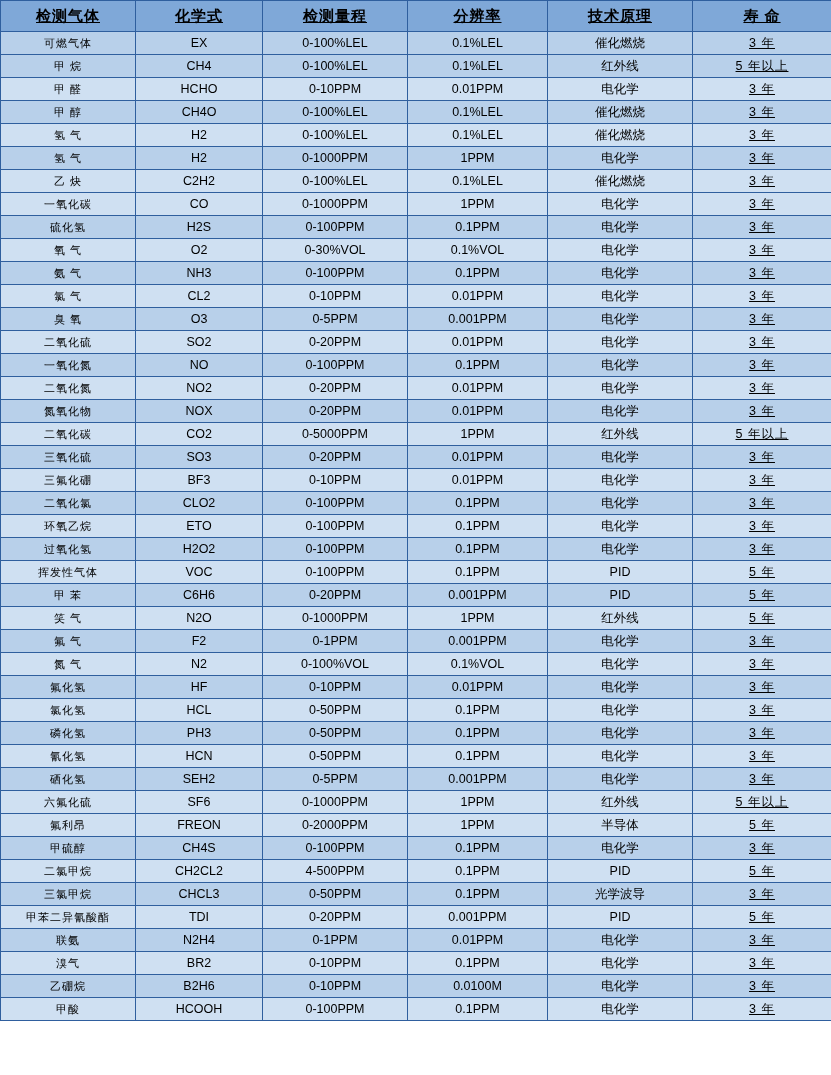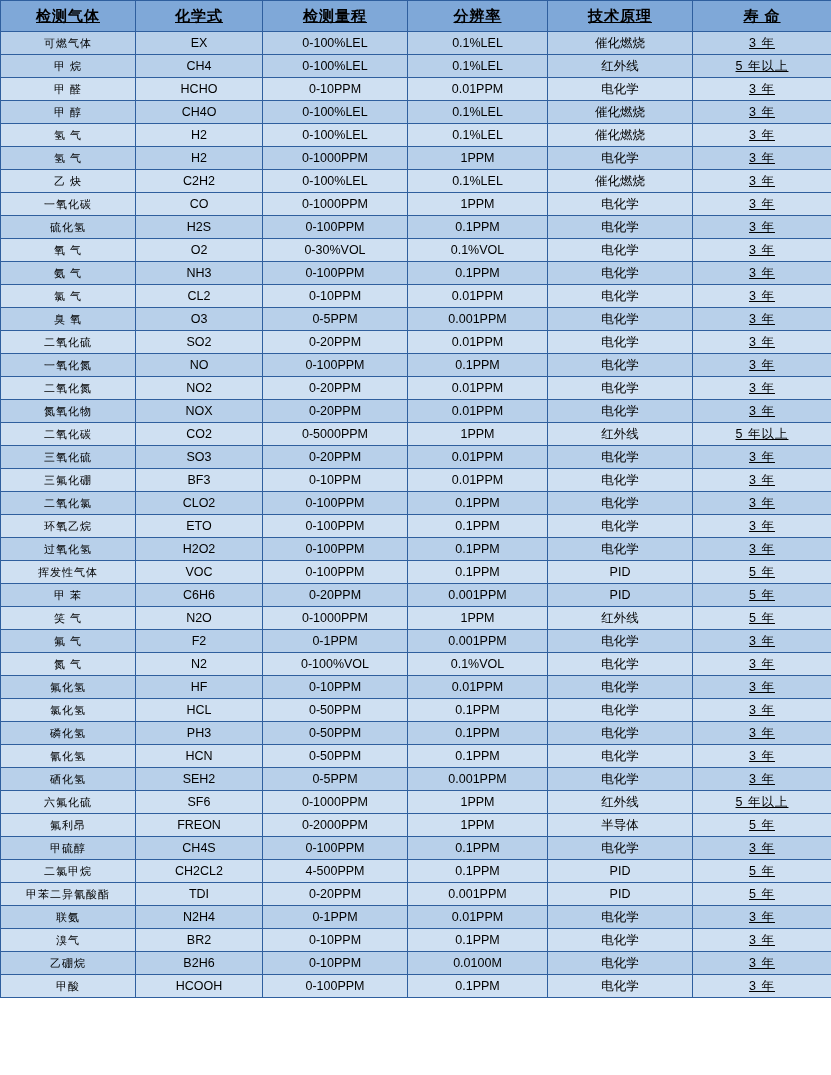--- a/index.html
+++ b/index.html
@@ -380,20 +380,28 @@
           <td>3 年</td>
         </tr>
         <tr class="even">
           <td>二氯甲烷</td>
           <td>CH2CL2</td>
           <td>4-500PPM</td>
           <td>0.1PPM</td>
           <td>PID</td>
           <td>5 年</td>
         </tr>
+        <tr class="odd">
+          <td>三氯甲烷</td>
+          <td>CHCL3</td>
+          <td>0-50PPM</td>
+          <td>0.1PPM</td>
+          <td>光学波导</td>
+          <td>3 年</td>
+        </tr>
         <tr class="even">
           <td>甲苯二异氰酸酯</td>
           <td>TDI</td>
           <td>0-20PPM</td>
           <td>0.001PPM</td>
           <td>PID</td>
           <td>5 年</td>
         </tr>
         <tr class="odd">
           <td>联氨</td>

